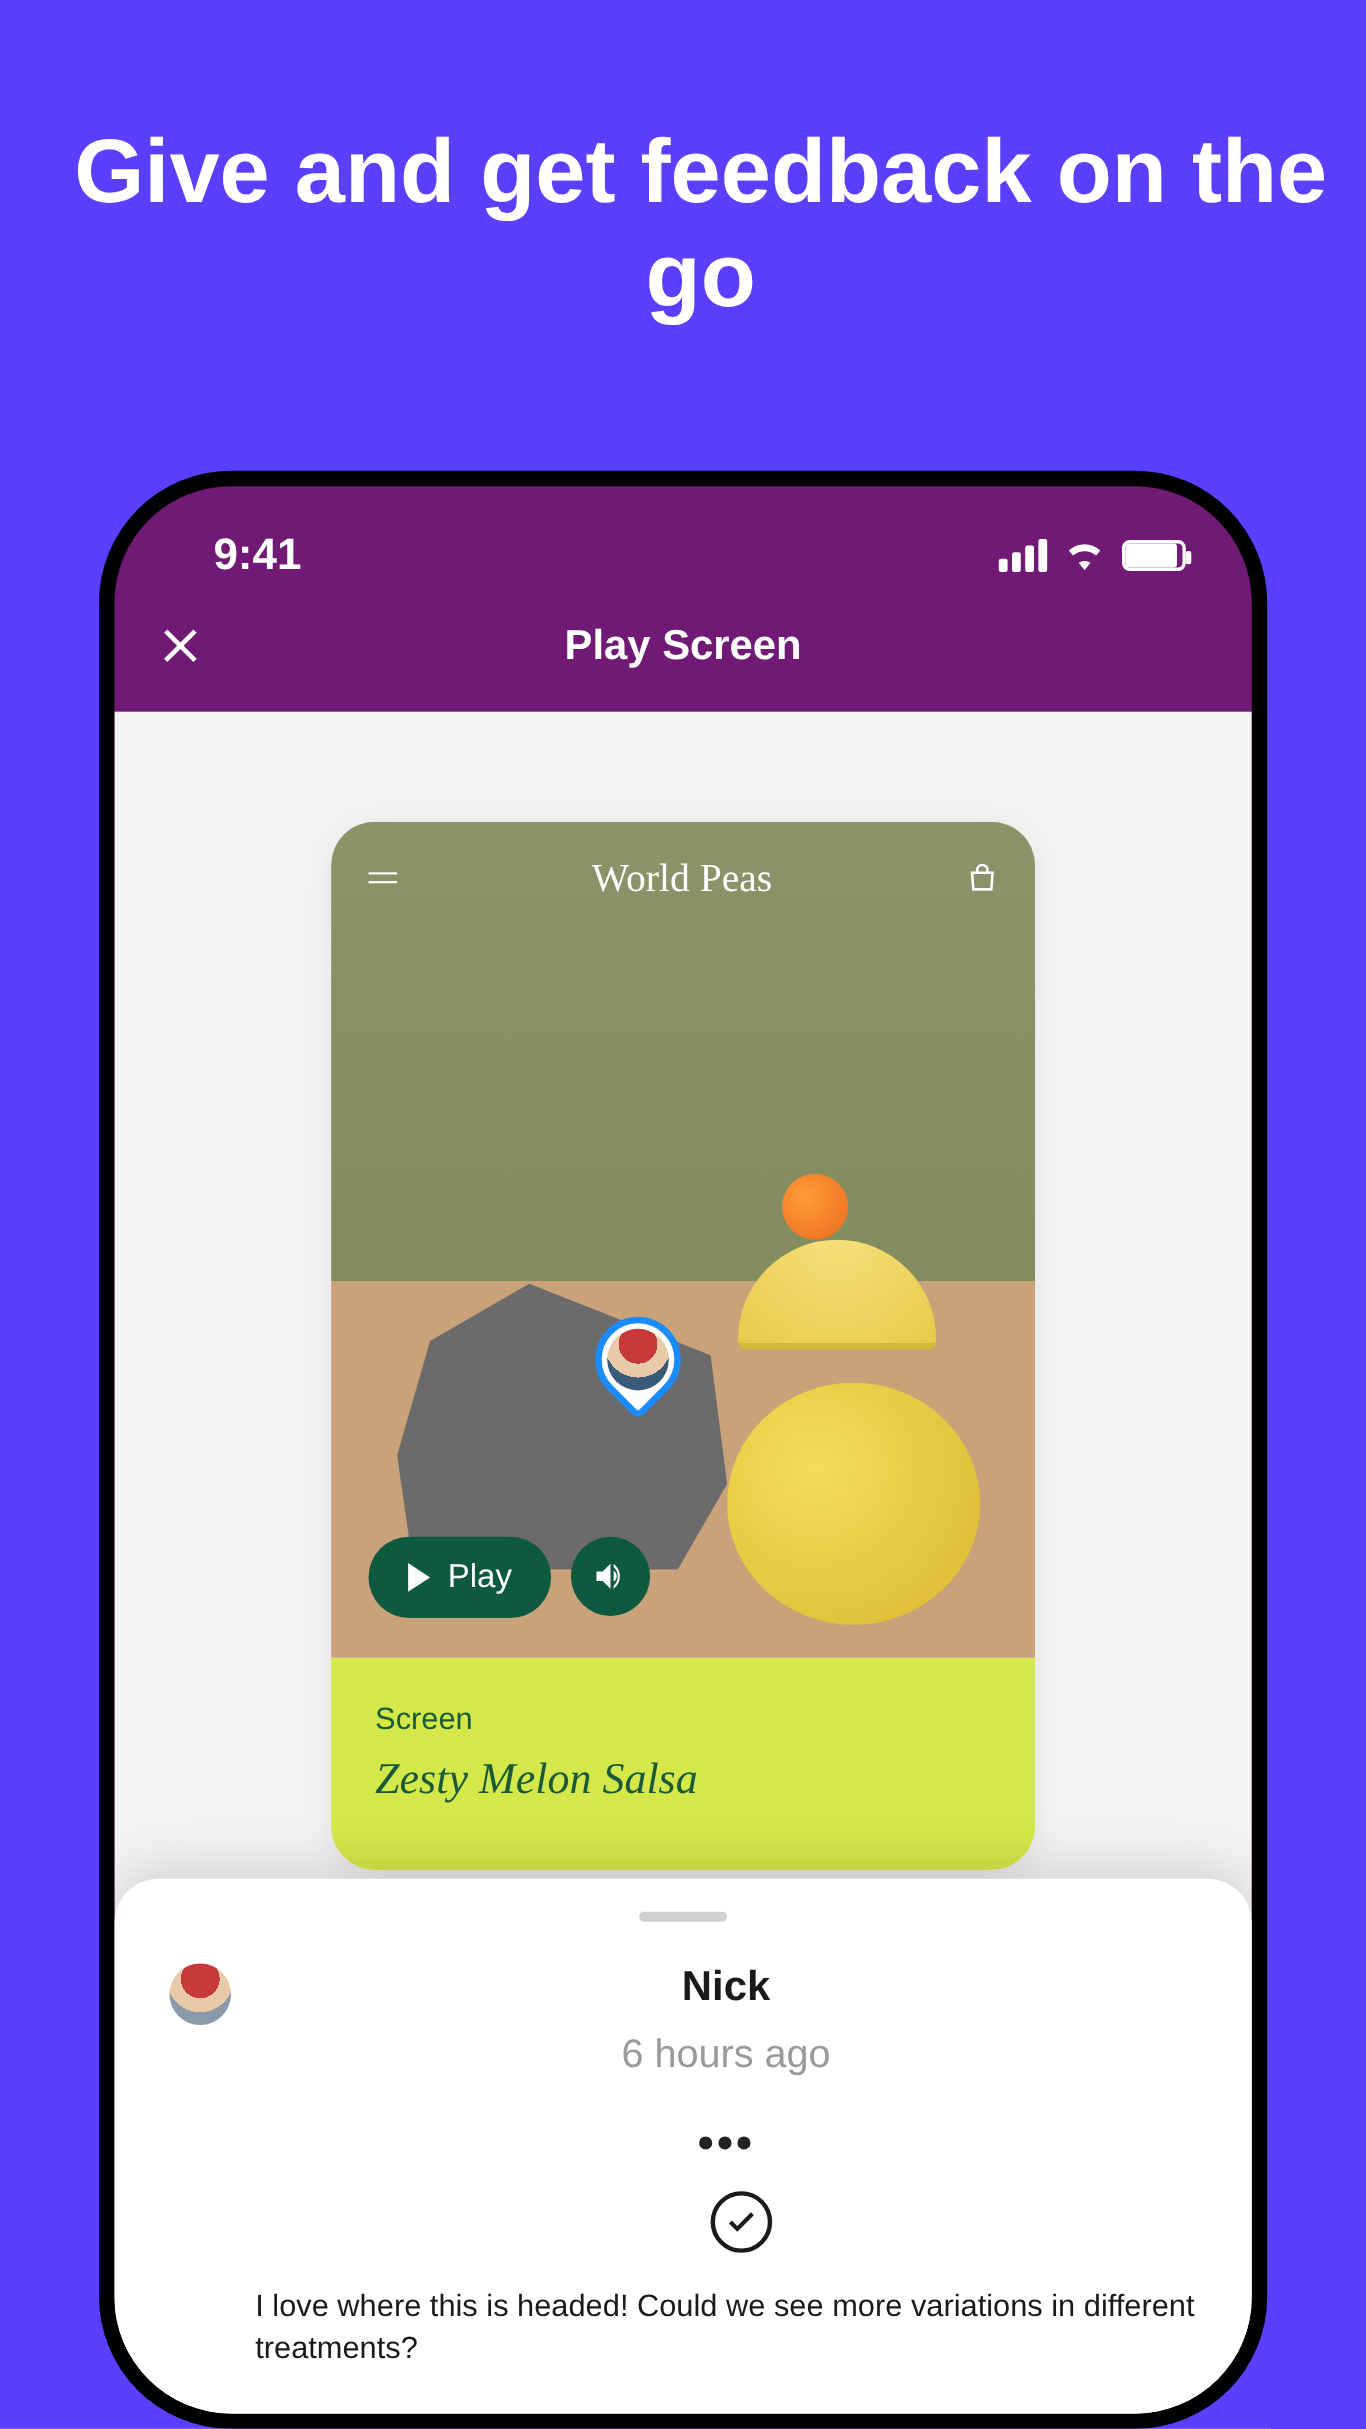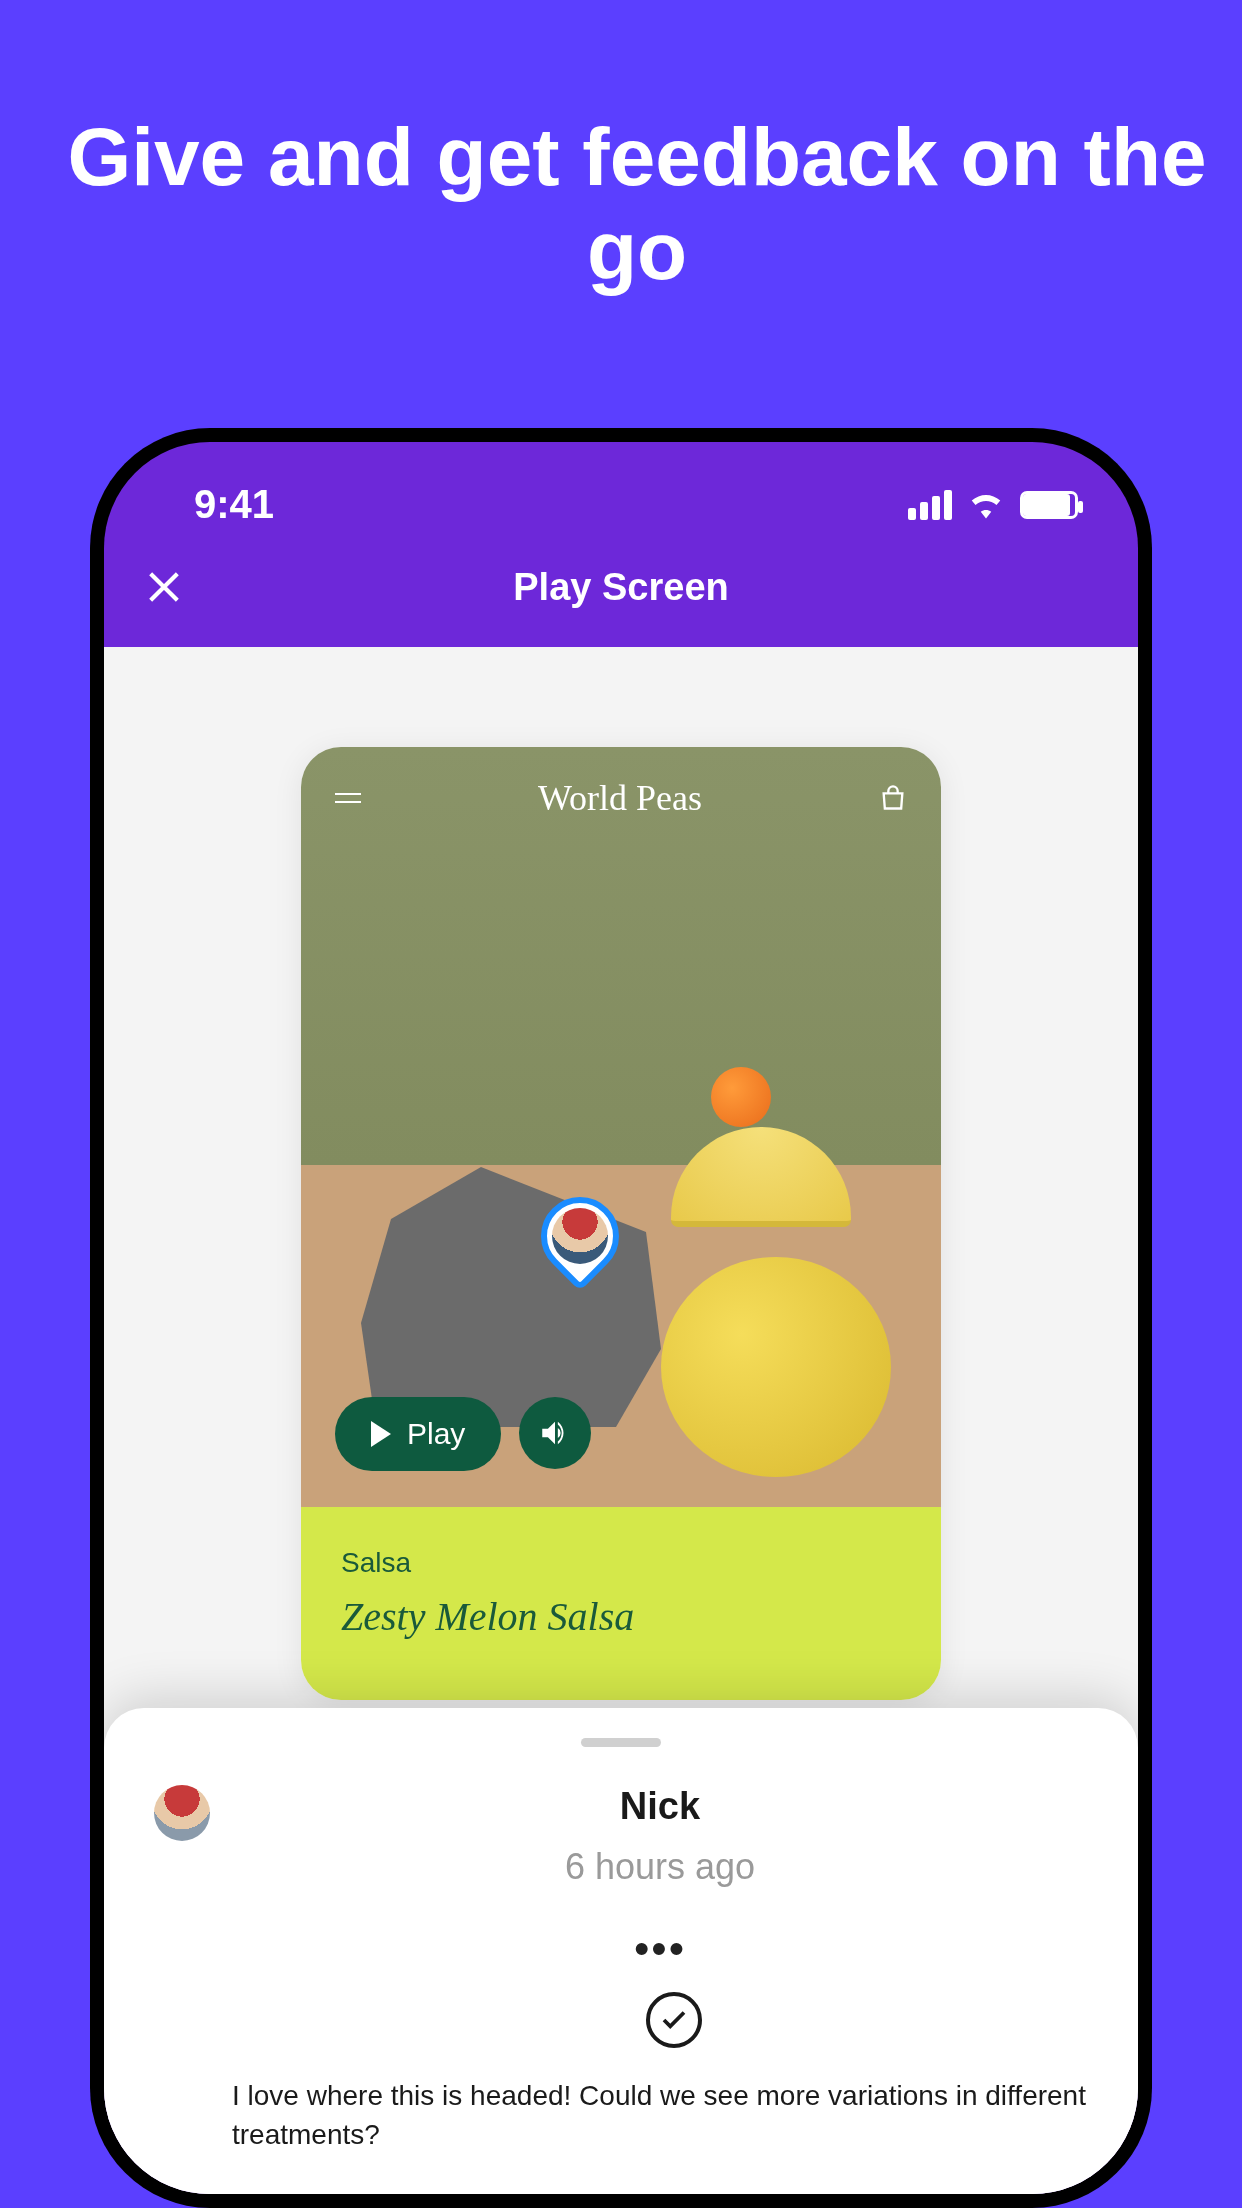--- a/index.html
+++ b/index.html
@@ -26,21 +26,21 @@
     top: 428px;
     width: 1062px;
     height: 1780px;
     background: #000;
     border-radius: 120px;
     padding: 14px;
   }
   .phone-inner {
     width: 100%;
     height: 100%;
-    background: #6d28d9;
+    background: #701a75;
     border-radius: 106px;
     overflow: hidden;
     position: relative;
   }
   .statusbar {
     display: flex;
     justify-content: space-between;
     align-items: center;
     padding: 40px 60px 10px 60px;
     color: #fff;
@@ -295,21 +295,21 @@
               <span>Play</span>
             </div>
             <div class="sound-btn">
               <svg width="34" height="34" viewBox="0 0 24 24" fill="#fff">
                   <path d="M3 9v6h4l5 5V4L7 9H3zm13 3a4 4 0 00-2-3.5v7A4 4 0 0016 12zm-2-8v2a8 8 0 010 12v2a10 10 0 000-16z"></path>
                 </svg>
             </div>
           </div>
         </div>
         <div class="mock-bottom">
-          <div class="recipe-label">Salsa</div>
+          <div class="recipe-label">Screen</div>
           <div class="recipe-title">Zesty Melon Salsa</div>
         </div>
       </div>
     </div>
 
     <div class="sheet">
       <div class="grabber"></div>
       <div class="comment-row">
         <div class="avatar"></div>
         <div class="comment-main">

